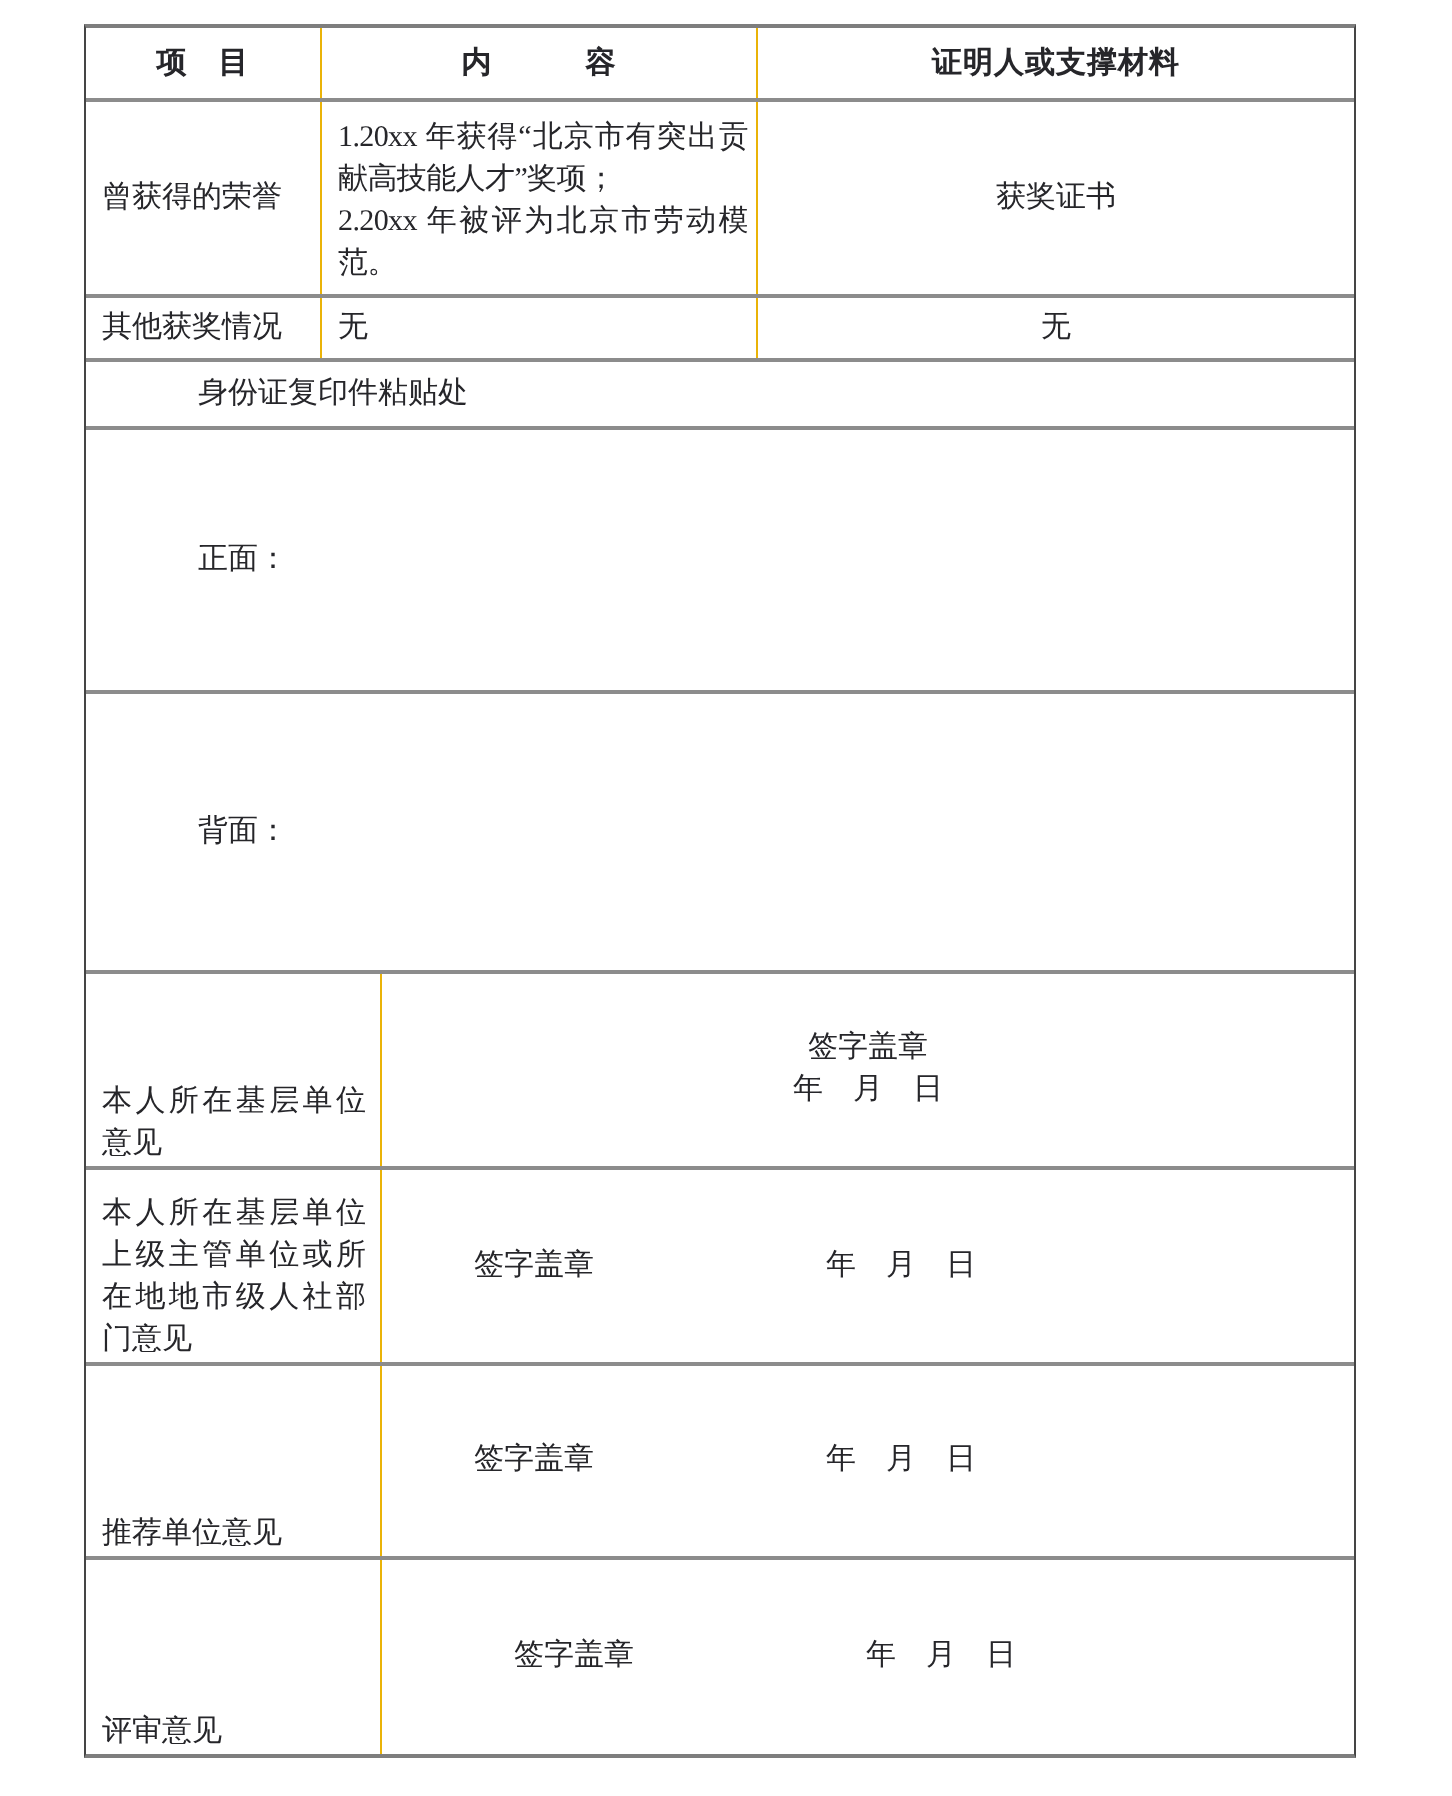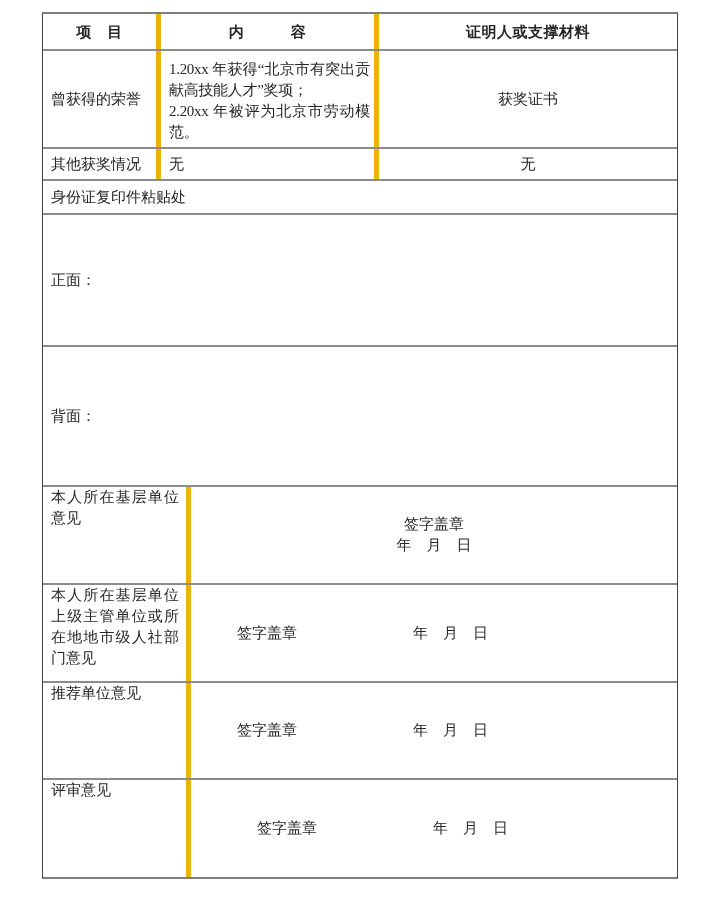--- a/index.html
+++ b/index.html
@@ -20,21 +20,21 @@
     border-right: 1px solid #454545;
     border-top: 2px solid #7e7e7e;
     border-bottom: 2px solid #7e7e7e;
     background: #fff;
   }
 
   .row { display: flex; width: 100%; border-bottom: 2px solid #8c8c8c; }
   .row:last-child { border-bottom: none; gap: 20px; }
 
   .cell {
-    border-right: 5px solid #eab308;
+    border-right: 1px solid #eab308;
     font-size: 15px;
     line-height: 21px;
     position: relative;
   }
   .cell.last { border-right: none; }
 
   
   .c1 { width: 118px; }
   .c2 { width: 218px; }
   .c3 { flex: 1; }
@@ -53,26 +53,26 @@
   }
 
   .content-cell {
     padding: 8px 4px 10px 8px;
     text-align: justify;
     letter-spacing: -0.3px;
   }
   .content-cell .content-item { margin: 0; }
 
   .label-justify {
-    display: flex; align-items: flex-start;
+    display: flex; align-items: flex-end;
     padding-left: 8px; padding-right: 7px;
   }
   .label-justify > span { display: block; width: 100%; text-align: justify; }
 
-  .fullwidth-label { display: flex; align-items: center; padding-left: 8px; }
+  .fullwidth-label { display: flex; align-items: center; padding-left: 8px; margin-left: 48px; }
 
   
   .sign-stacked {
     display: flex; flex-direction: column;
     align-items: center; justify-content: center;
     line-height: 21px;
   }
   
   .sign-inline { display: flex; align-items: center; padding-left: 46px; }
   .sign-inline .date-part { margin-left: 116px; }

